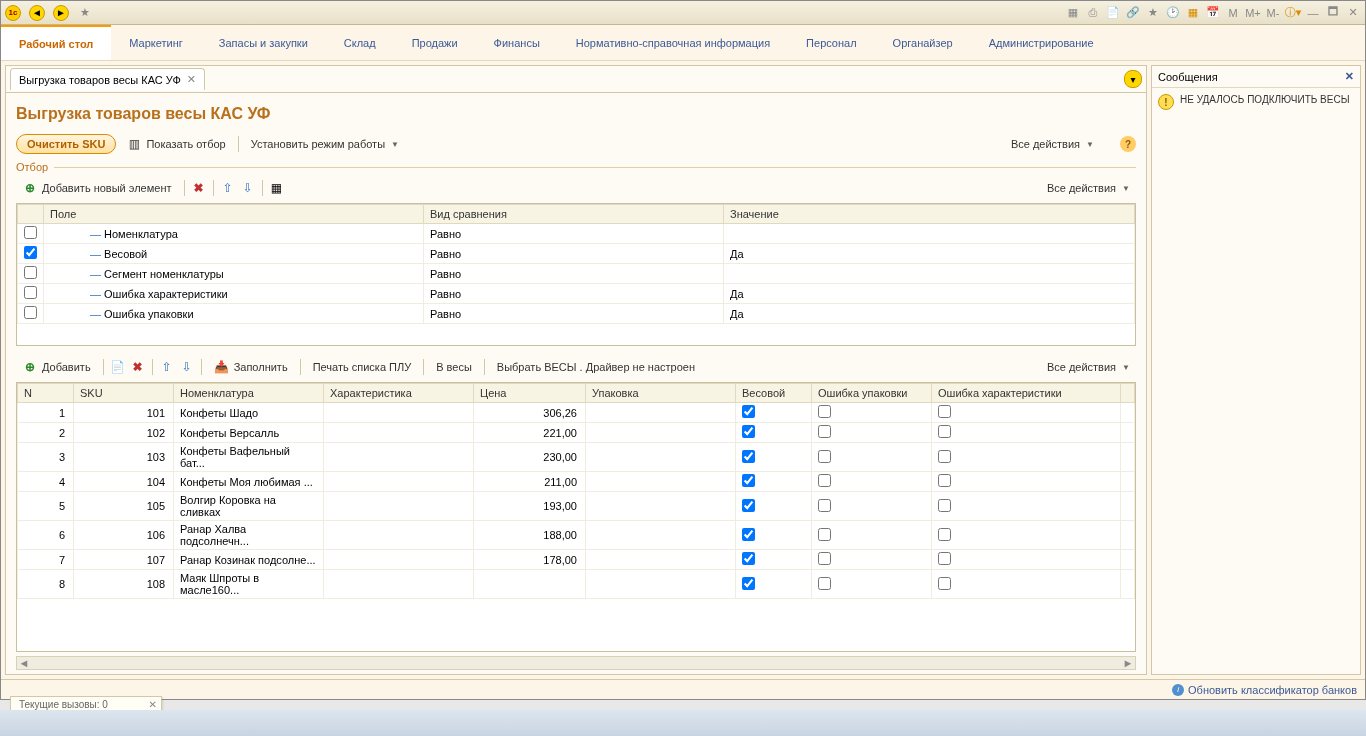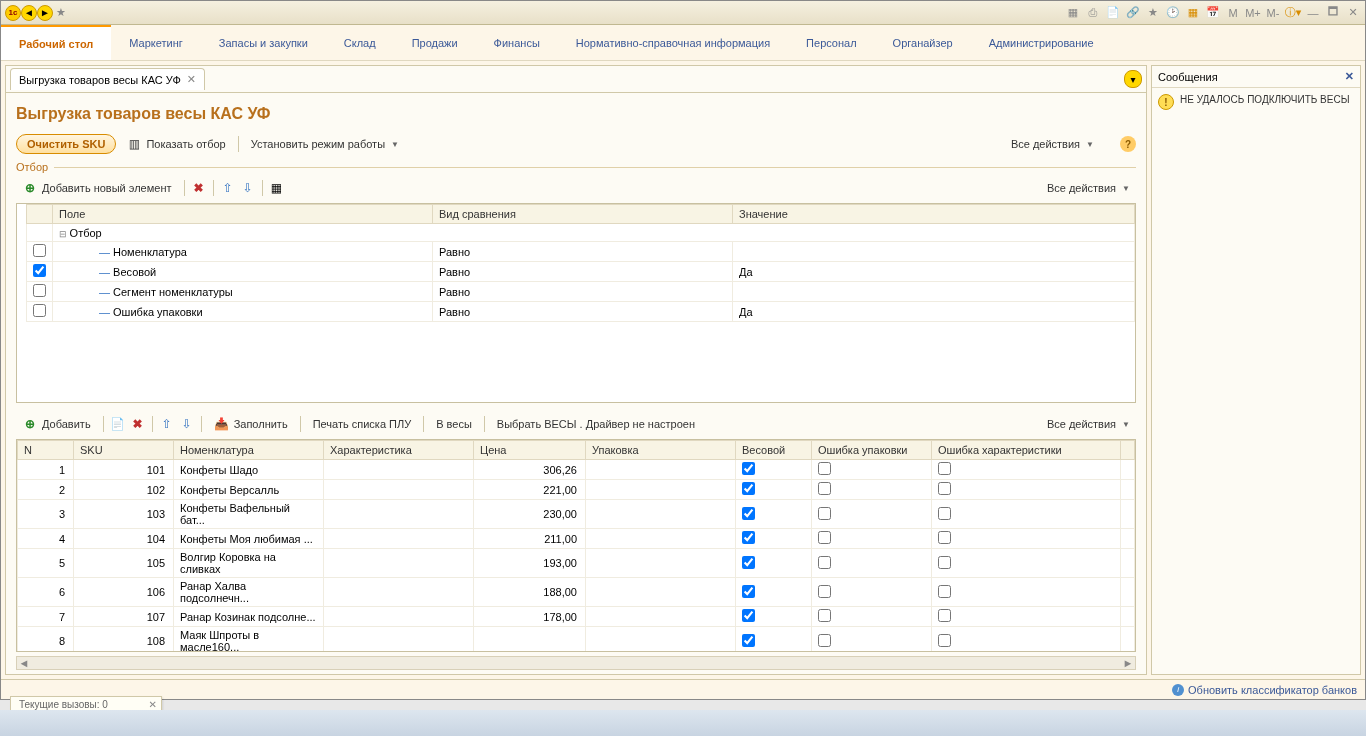--- a/index.html
+++ b/index.html
@@ -1,19 +1,19 @@
 <!DOCTYPE html>
 <html><head>
 <meta charset="utf-8">
 <style>
 * { box-sizing: border-box; margin: 0; padding: 0; }
 body { font-family: Tahoma, Arial, sans-serif; font-size: 11px; background: #e8e8e8; width: 1366px; height: 736px; overflow: hidden; }
 .window { width: 1366px; height: 700px; background: #fdf6e8; display: flex; flex-direction: column; border: 1px solid #888; }
 .titlebar { height: 24px; background: linear-gradient(#f5f0e0, #e8e0c8); display: flex; align-items: center; padding: 0 4px; border-bottom: 1px solid #c0b890; }
-.titlebar-left { display: flex; align-items: center; gap: 0; }
+.titlebar-left { display: flex; align-items: center; gap: 8px; }
 .app-icon { width: 16px; height: 16px; background: #ffcc00; border-radius: 8px; border: 1px solid #cc9900; font-size: 8px; display: flex; align-items: center; justify-content: center; color: #8b0000; font-weight: bold; }
 .tb-btn { width: 16px; height: 16px; border-radius: 8px; display: flex; align-items: center; justify-content: center; font-size: 10px; }
 .tb-yellow { background: #ffd700; border: 1px solid #cc9900; }
 .tb-star { color: #cc9900; }
 .title-text { margin-left: 6px; color: #555; font-size: 11px; }
 .titlebar-right { margin-left: auto; display: flex; gap: 4px; align-items: center; }
 .wr-icon { width: 16px; height: 16px; display: flex; align-items: center; justify-content: center; color: #888; font-size: 11px; }
 .menubar { display: flex; background: #fdf6e8; border-bottom: 1px solid #e0d8c0; height: 36px; }
 .menu-item { padding: 4px 18px; text-align: center; color: #3b5998; font-size: 11px; display: flex; align-items: center; cursor: pointer; }
 .menu-item.active { background: #fff; border-top: 2px solid #ff9900; color: #cc6600; font-weight: bold; }
@@ -37,21 +37,21 @@
 .green-plus { color: #2a8a2a; font-weight: bold; }
 .red-x { color: #c03030; font-weight: bold; }
 .blue-up { color: #3070c0; }
 .blue-dn { color: #3070c0; }
 .table-wrap { margin: 0 10px 6px; border: 1px solid #c8c0a0; background: #fff; }
 table { width: 100%; border-collapse: collapse; font-size: 11px; }
 th { background: #f8f4e4; border: 1px solid #e0d8c0; text-align: left; padding: 3px 6px; font-weight: normal; color: #333; }
 td { border: 1px solid #f0ece0; padding: 2px 6px; height: 18px; }
 .cb-cell { width: 24px; text-align: center; }
 .tree-indent { display: inline-block; }
-.filter-table { height: 200px; overflow: auto; padding-left: 9px; }
+.filter-table { height: 143px; overflow: auto; }
 .data-section { flex: 1; display: flex; flex-direction: column; overflow: hidden; }
 .data-toolbar { display: flex; align-items: center; padding: 4px 10px; gap: 4px; }
 .data-table-wrap { margin: 0 10px 4px; border: 1px solid #c8c0a0; background: #fff; flex: 1; overflow: auto; position: relative; }
 .data-table td.num { text-align: right; padding-right: 8px; }
 .scroll-hb { height: 14px; margin: 0 10px 4px; background: #f0ece0; border: 1px solid #d8d0b8; position: relative; }
 .scroll-hb .arr { position: absolute; width: 14px; height: 12px; top: 0; display: flex; align-items: center; justify-content: center; color:#888;}
 .scroll-hb .arr-l { left: 0; }
 .scroll-hb .arr-r { right: 0; }
 .messages-panel { width: 210px; background: #fdfbf4; border: 1px solid #d0c8a8; display: flex; flex-direction: column; }
 .msg-header { display: flex; align-items: center; padding: 4px 6px; font-size: 11px; border-bottom: 1px solid #e0d8c0; }
@@ -174,41 +174,43 @@
         <table>
           <thead>
               <tr>
             <th class="cb-cell"></th>
             <th style="width:380px">Поле</th>
             <th style="width:300px">Вид сравнения</th>
             <th>Значение</th>
           </tr>
             </thead>
           <tbody id="filter-body">
-            <tr>
-                <td class="cb-cell"></td>
-                <td colspan="3"><span class="expand-icon">⊟</span> <span>Отбор</span></td>
-              </tr>
           <tr>
                 <td class="cb-cell"><input type="checkbox" style=""></td>
   <td><span class="tree-indent" style="width:40px"></span><span class="dash-icon">—</span> <span>Номенклатура</span></td>
   <td>Равно</td>
   <td></td>
               </tr>
               <tr>
                 <td class="cb-cell"><input type="checkbox" checked="" style=""></td>
   <td><span class="tree-indent" style="width:40px"></span><span class="dash-icon">—</span> <span>Весовой</span></td>
   <td>Равно</td>
   <td>Да</td>
               </tr>
               <tr>
                 <td class="cb-cell"><input type="checkbox" style=""></td>
   <td><span class="tree-indent" style="width:40px"></span><span class="dash-icon">—</span> <span>Сегмент номенклатуры</span></td>
   <td>Равно</td>
   <td></td>
+              </tr>
+              <tr>
+                <td class="cb-cell"><input type="checkbox" style=""></td>
+  <td><span class="tree-indent" style="width:40px"></span><span class="dash-icon">—</span> <span>Ошибка характеристики</span></td>
+  <td>Равно</td>
+  <td>Да</td>
               </tr>
               <tr>
                 <td class="cb-cell"><input type="checkbox" style=""></td>
   <td><span class="tree-indent" style="width:40px"></span><span class="dash-icon">—</span> <span>Ошибка упаковки</span></td>
   <td>Равно</td>
   <td>Да</td>
               </tr>
             </tbody>
         </table>
       </div>

